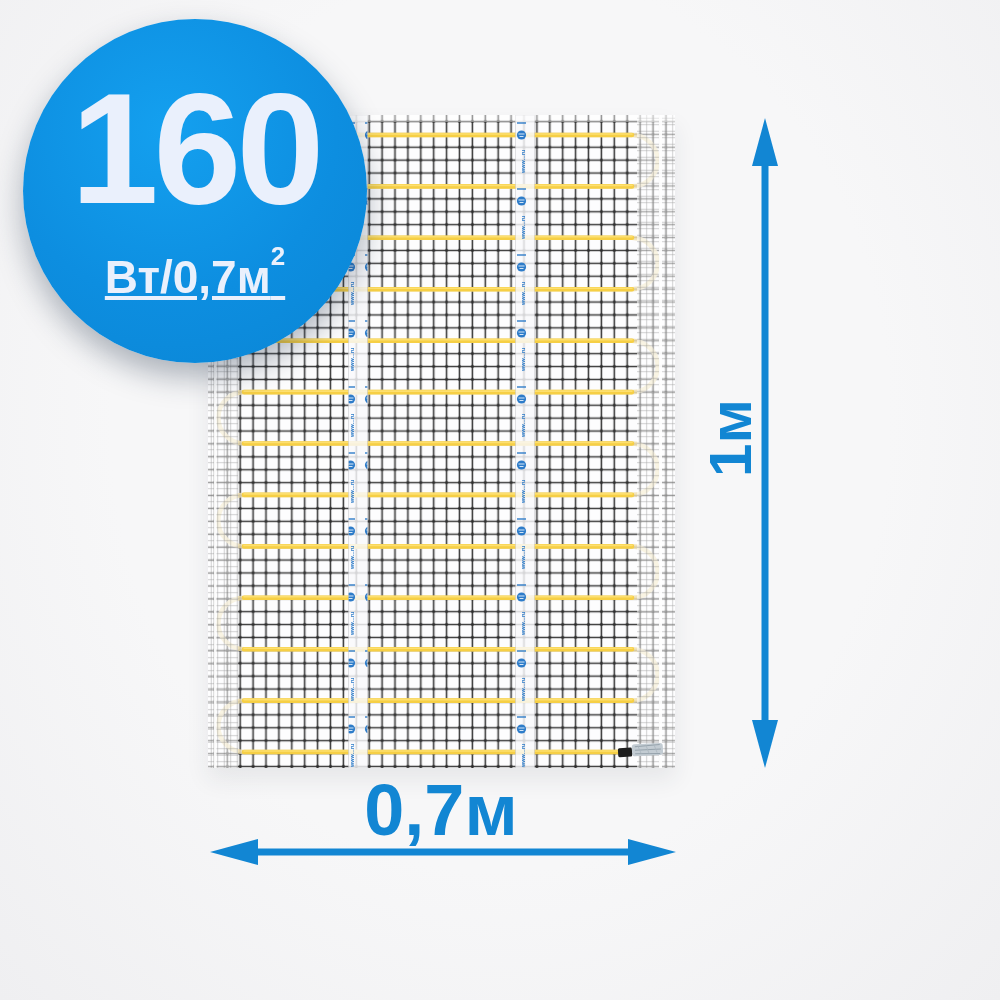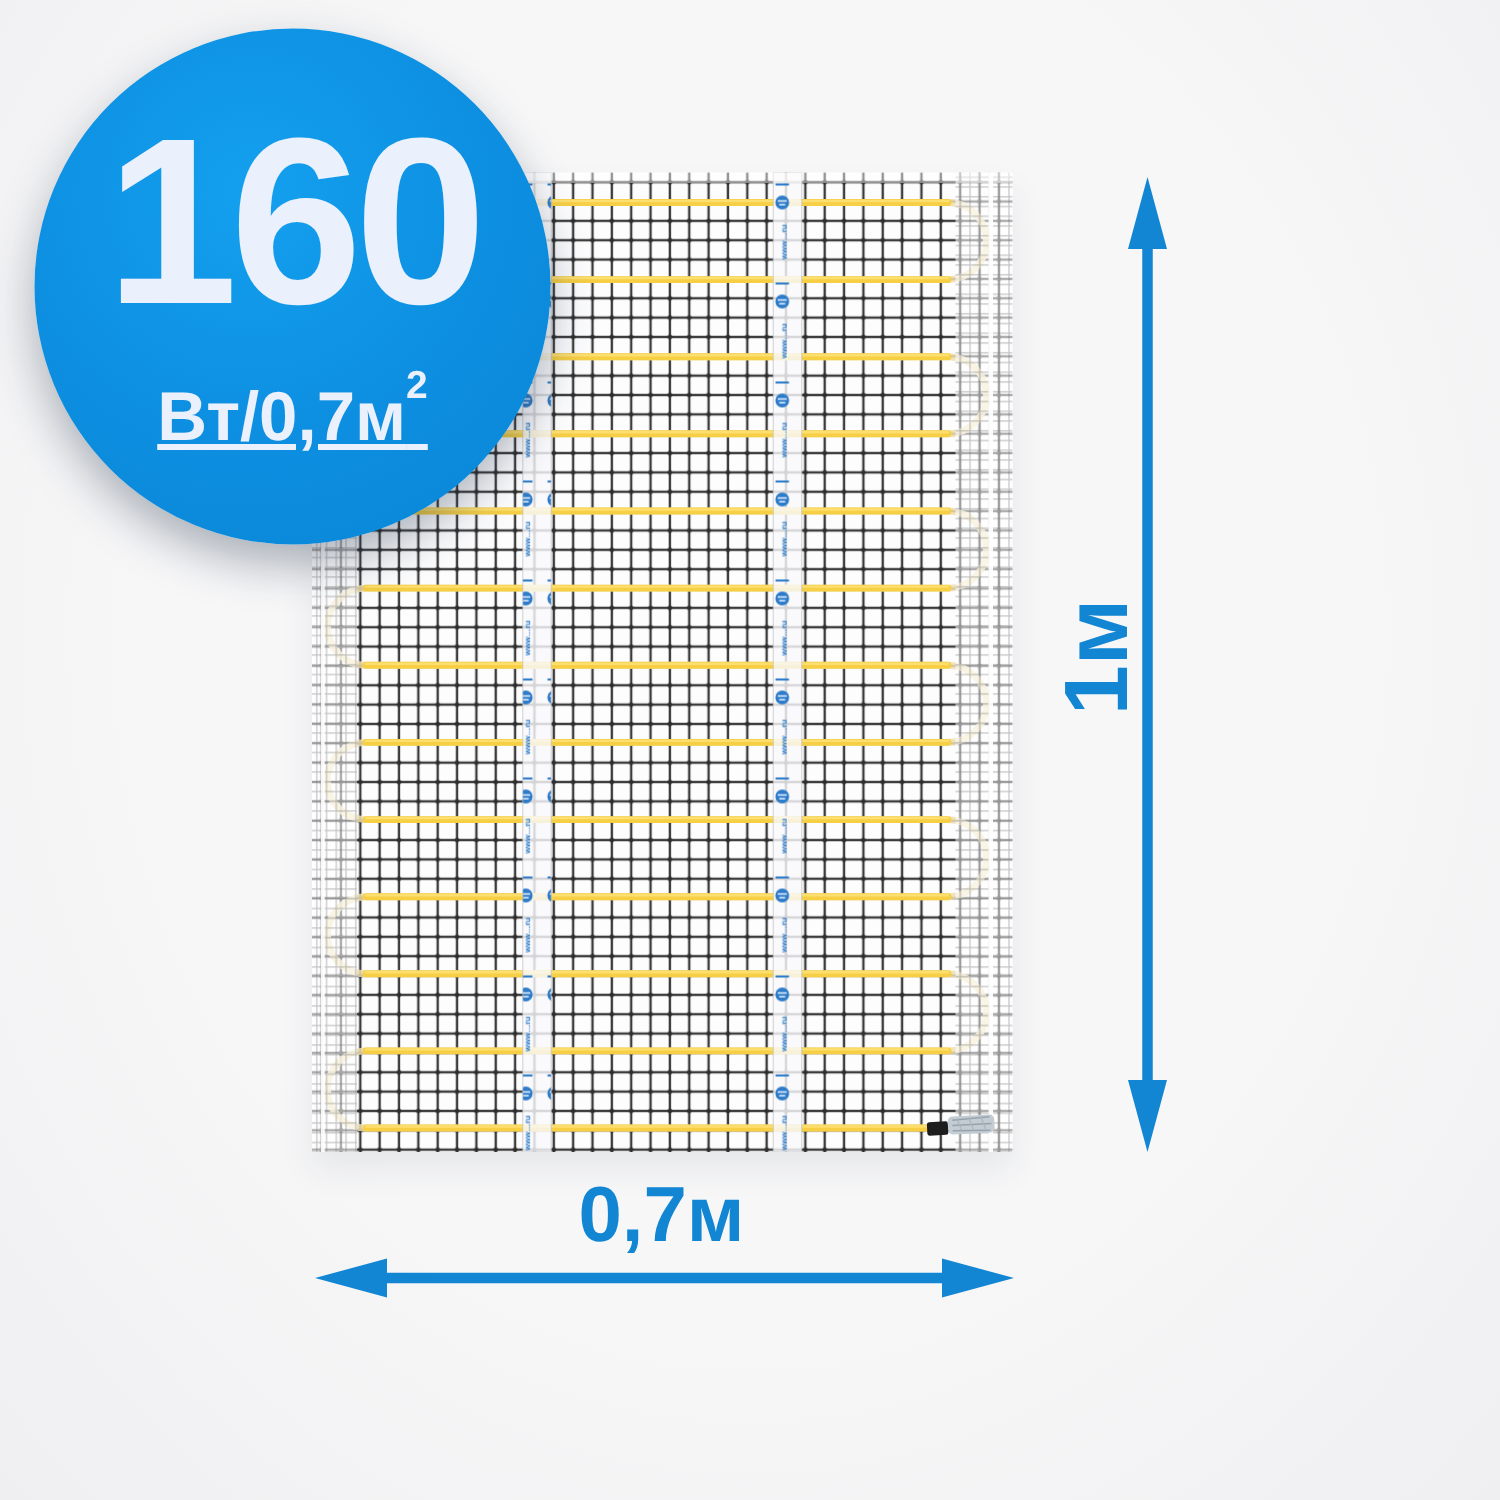--- a/index.html
+++ b/index.html
@@ -38,21 +38,21 @@
 
   
   .dim-label{
     position:absolute;color:#1286d3;font-weight:bold;text-align:center;
   }
   .dim-height{
     left:671px;top:408px;width:120px;height:60px;line-height:60px;font-size:60px;
     transform:rotate(-90deg);
   }
   .dim-width{
-    left:341px;top:784px;width:200px;height:52px;line-height:52px;font-size:52px;
+    left:341px;top:784px;width:200px;height:52px;line-height:52px;font-size:72px;
   }
 
   .arrows{position:absolute;inset:0;pointer-events:none;}
 </style>
 </head>
 <body>
 
 <div class="stage">
 
   <svg class="mat" viewBox="0 0 467 653" width="467" height="653">

